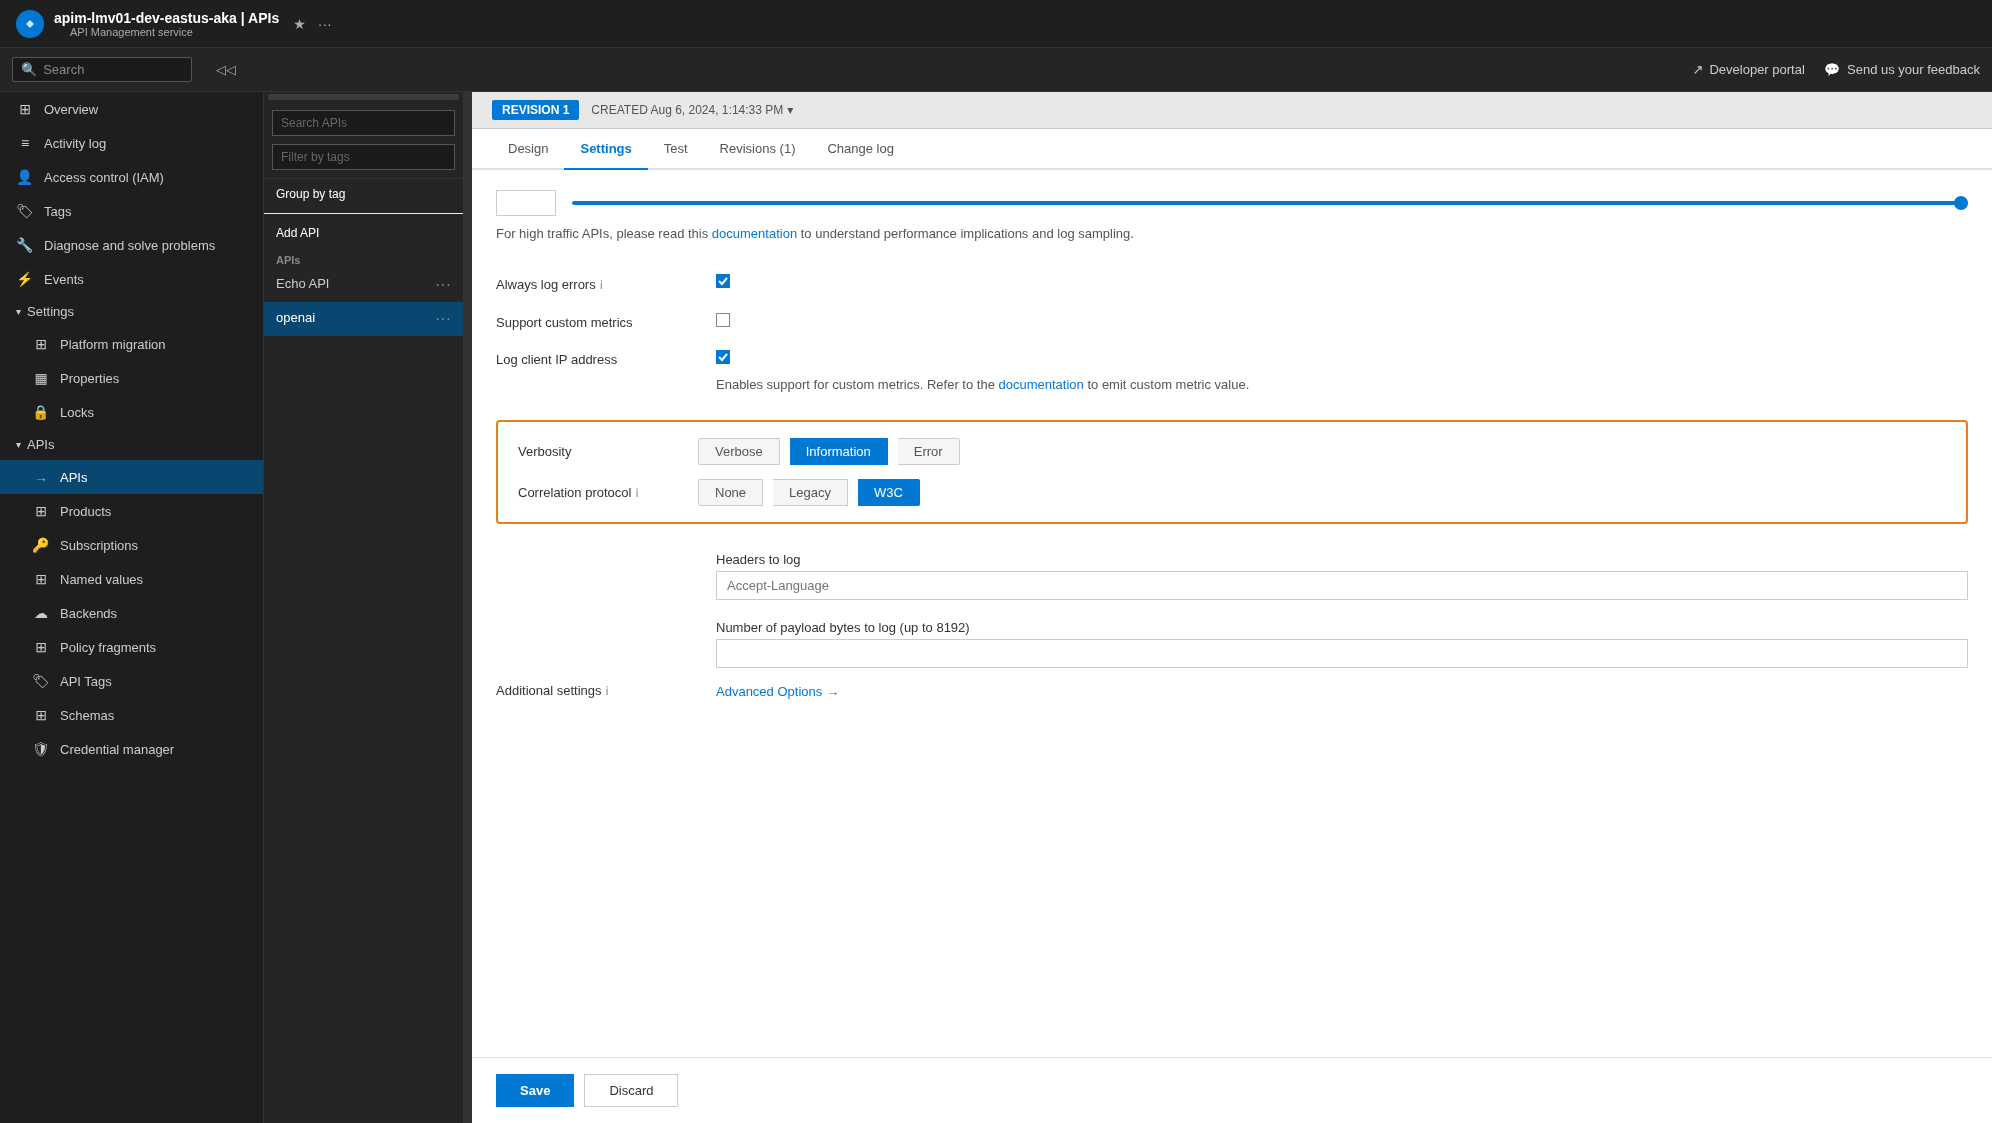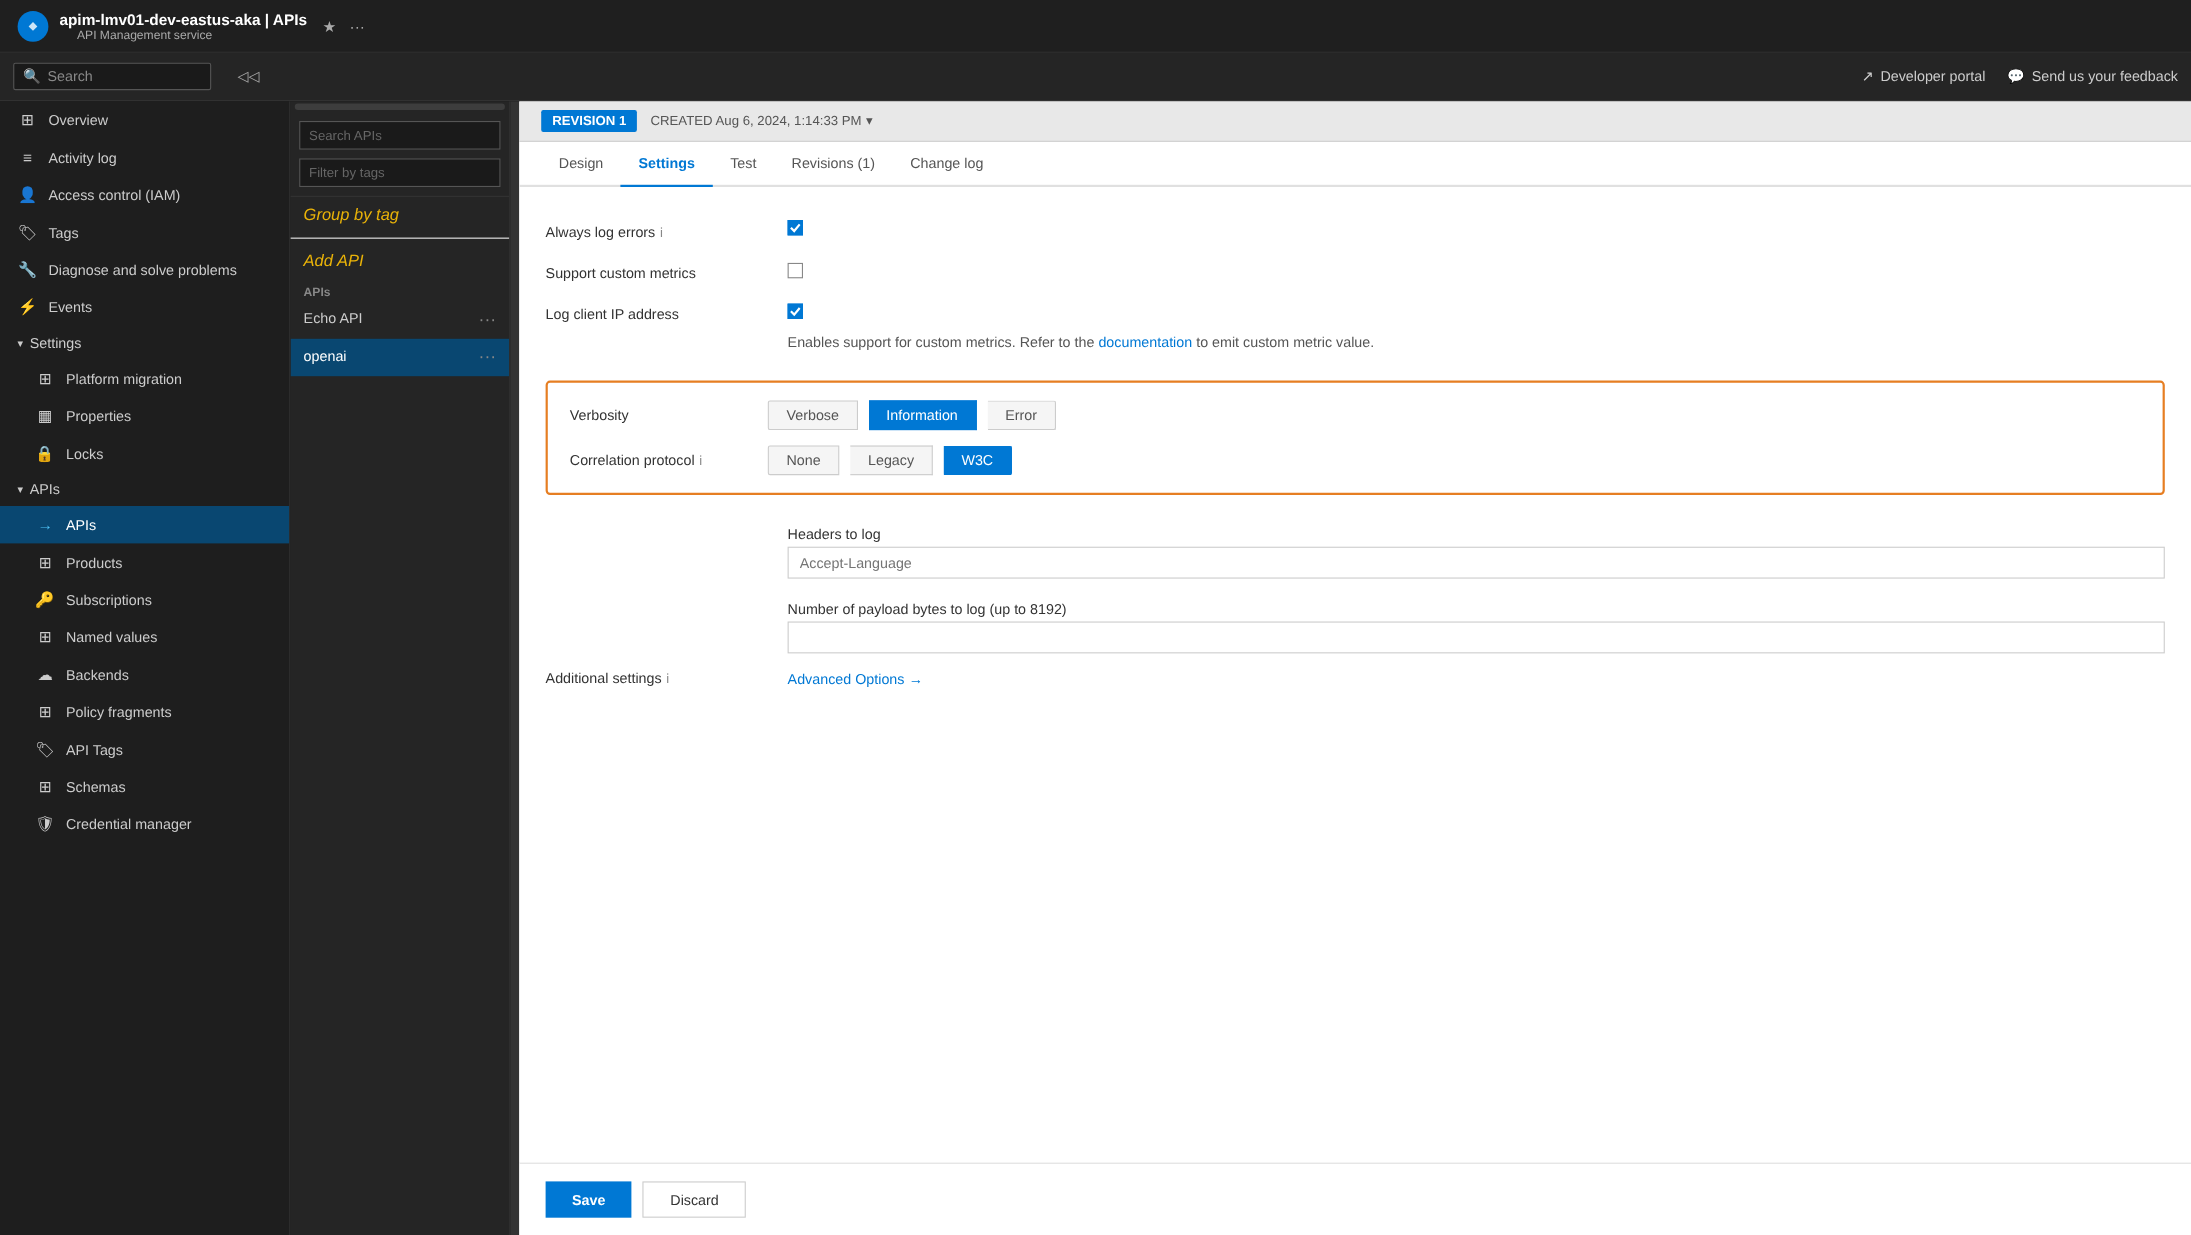--- a/index.html
+++ b/index.html
@@ -33,21 +33,21 @@
     .sidebar-item.active { background: #094771; color: #fff; }
     .sidebar-item .icon { width: 18px; height: 18px; flex-shrink: 0; display: flex; align-items: center; justify-content: center; font-size: 14px; }
     .sidebar-group-header { display: flex; align-items: center; gap: 6px; padding: 8px 16px; cursor: pointer; color: #ccc; font-size: 13px; }
     .sidebar-group-header .arrow { font-size: 10px; }
 
     
     .api-list-panel { width: 200px; background: #252525; border-right: 1px solid #333; display: flex; flex-direction: column; flex-shrink: 0; overflow: hidden; }
     .api-list-search { padding: 8px; border-bottom: 1px solid #333; display: flex; flex-direction: column; gap: 4px; }
     .api-list-search input { background: #1a1a1a; border: 1px solid #555; color: #ccc; padding: 4px 8px; font-size: 12px; outline: none; }
     .api-list-search input::placeholder { color: #666; }
-    .api-list-action { padding: 8px 12px; cursor: pointer; color: #eab308; font-size: 15px; font-style: italic; }
+    .api-list-action { padding: 8px 12px; cursor: pointer; color: #ffffff; font-size: 12px; }
     .api-list-section { padding: 6px 12px 2px; font-size: 11px; color: #888; font-weight: 600; }
     .api-list-items { overflow-y: auto; flex: 1; }
     .api-list-item { display: flex; align-items: flex-start; justify-content: space-between; padding: 8px 12px; cursor: pointer; color: #ccc; font-size: 13px; }
     .api-list-item.active { background: #094771; color: #fff; }
     .api-list-item .dots { color: #888; font-size: 16px; }
     .scrollbar-stub { width: 8px; background: #333; }
 
     
     .content-area { flex: 1; background: #f3f3f3; display: flex; flex-direction: column; overflow: hidden; }
     .revision-bar { background: #e8e8e8; padding: 8px 20px; display: flex; align-items: center; gap: 12px; border-bottom: 1px solid #ccc; flex-shrink: 0; }
@@ -288,20 +288,33 @@
       <div class="tab">
         <span>Revisions (1)</span>
       </div>
       <div class="tab">
         <span>Change log</span>
       </div>
     </div>
 
     <div class="settings-content">
 
+      <div class="slider-section">
+        <div class="slider-row">
+          <div class="slider-box"></div>
+          <div class="slider-track" style="flex:1;">
+            <div class="slider-thumb"></div>
+          </div>
+        </div>
+        <p class="info-text">
+          <span>For high traffic APIs, please read this</span>
+          <a class="info-link">documentation</a>
+          <span>to understand performance implications and log sampling.</span>
+        </p>
+      </div>
 
       <div class="form-row">
         <div class="form-label">
           <span>Always log errors</span>
           <span class="info-icon">ℹ</span>
         </div>
         <div class="form-control">
           <div class="checkbox-wrapper">
             <div class="checkbox">
               <svg viewBox="0 0 10 10">

